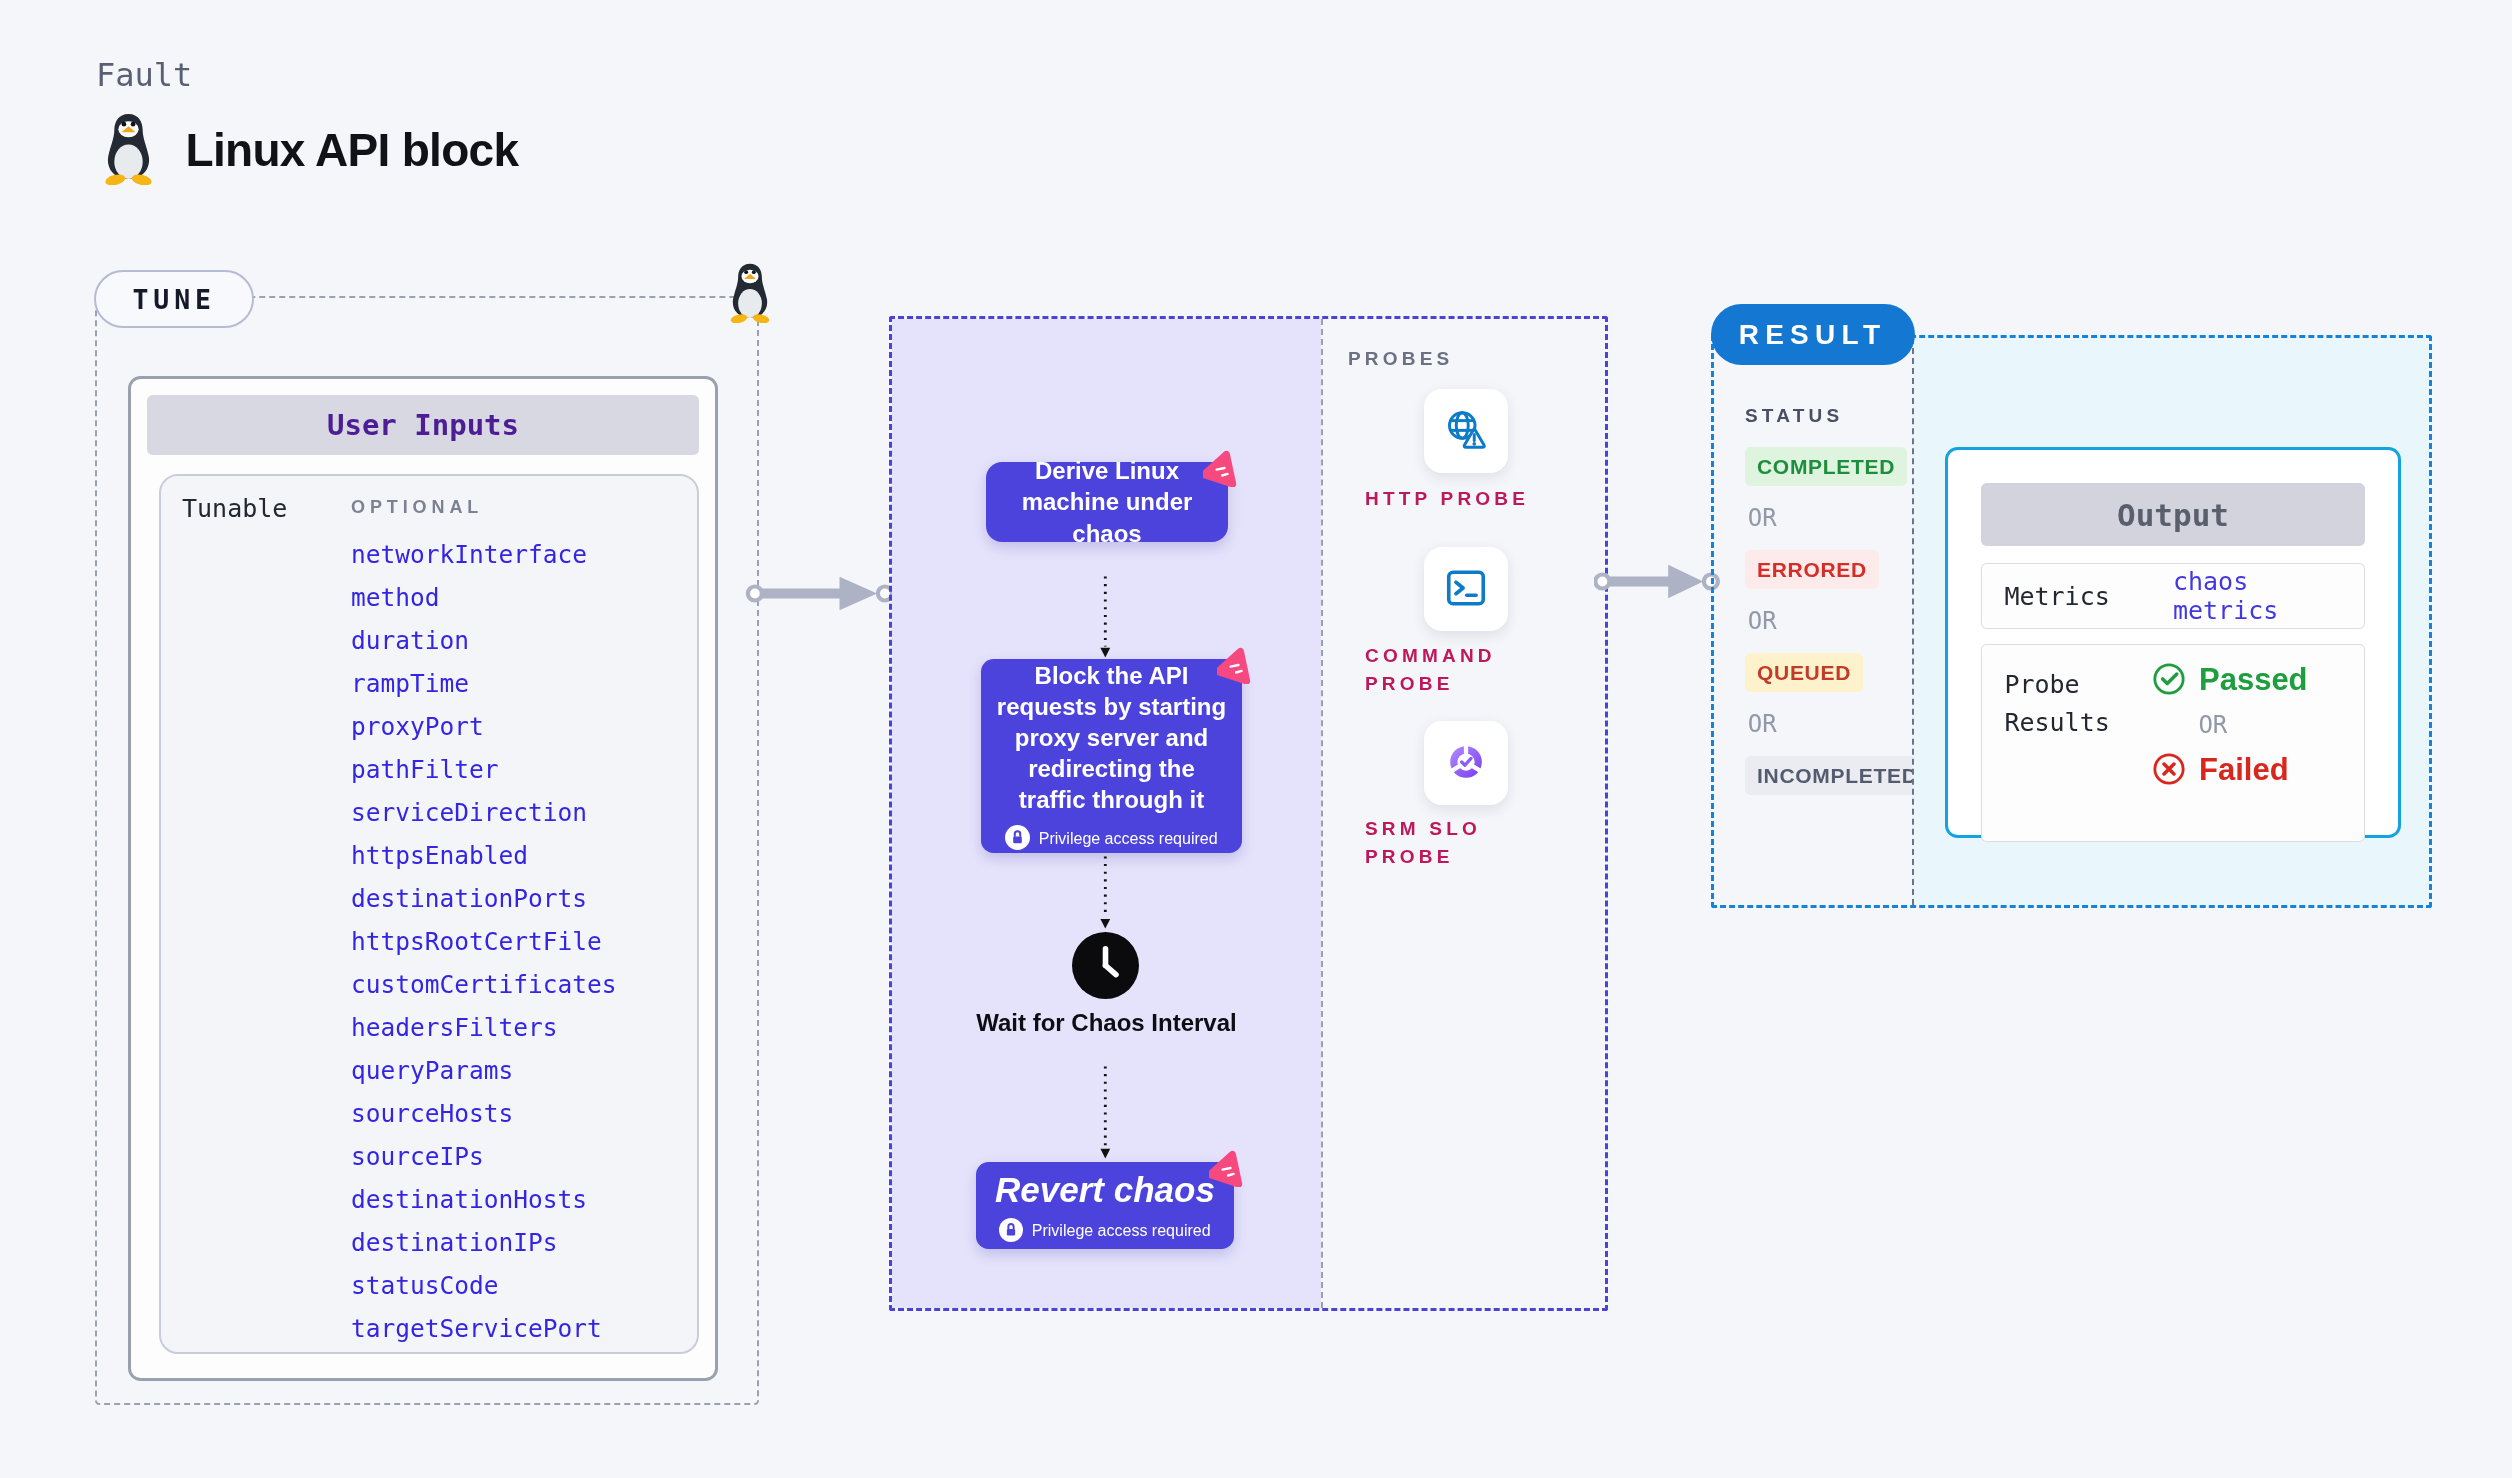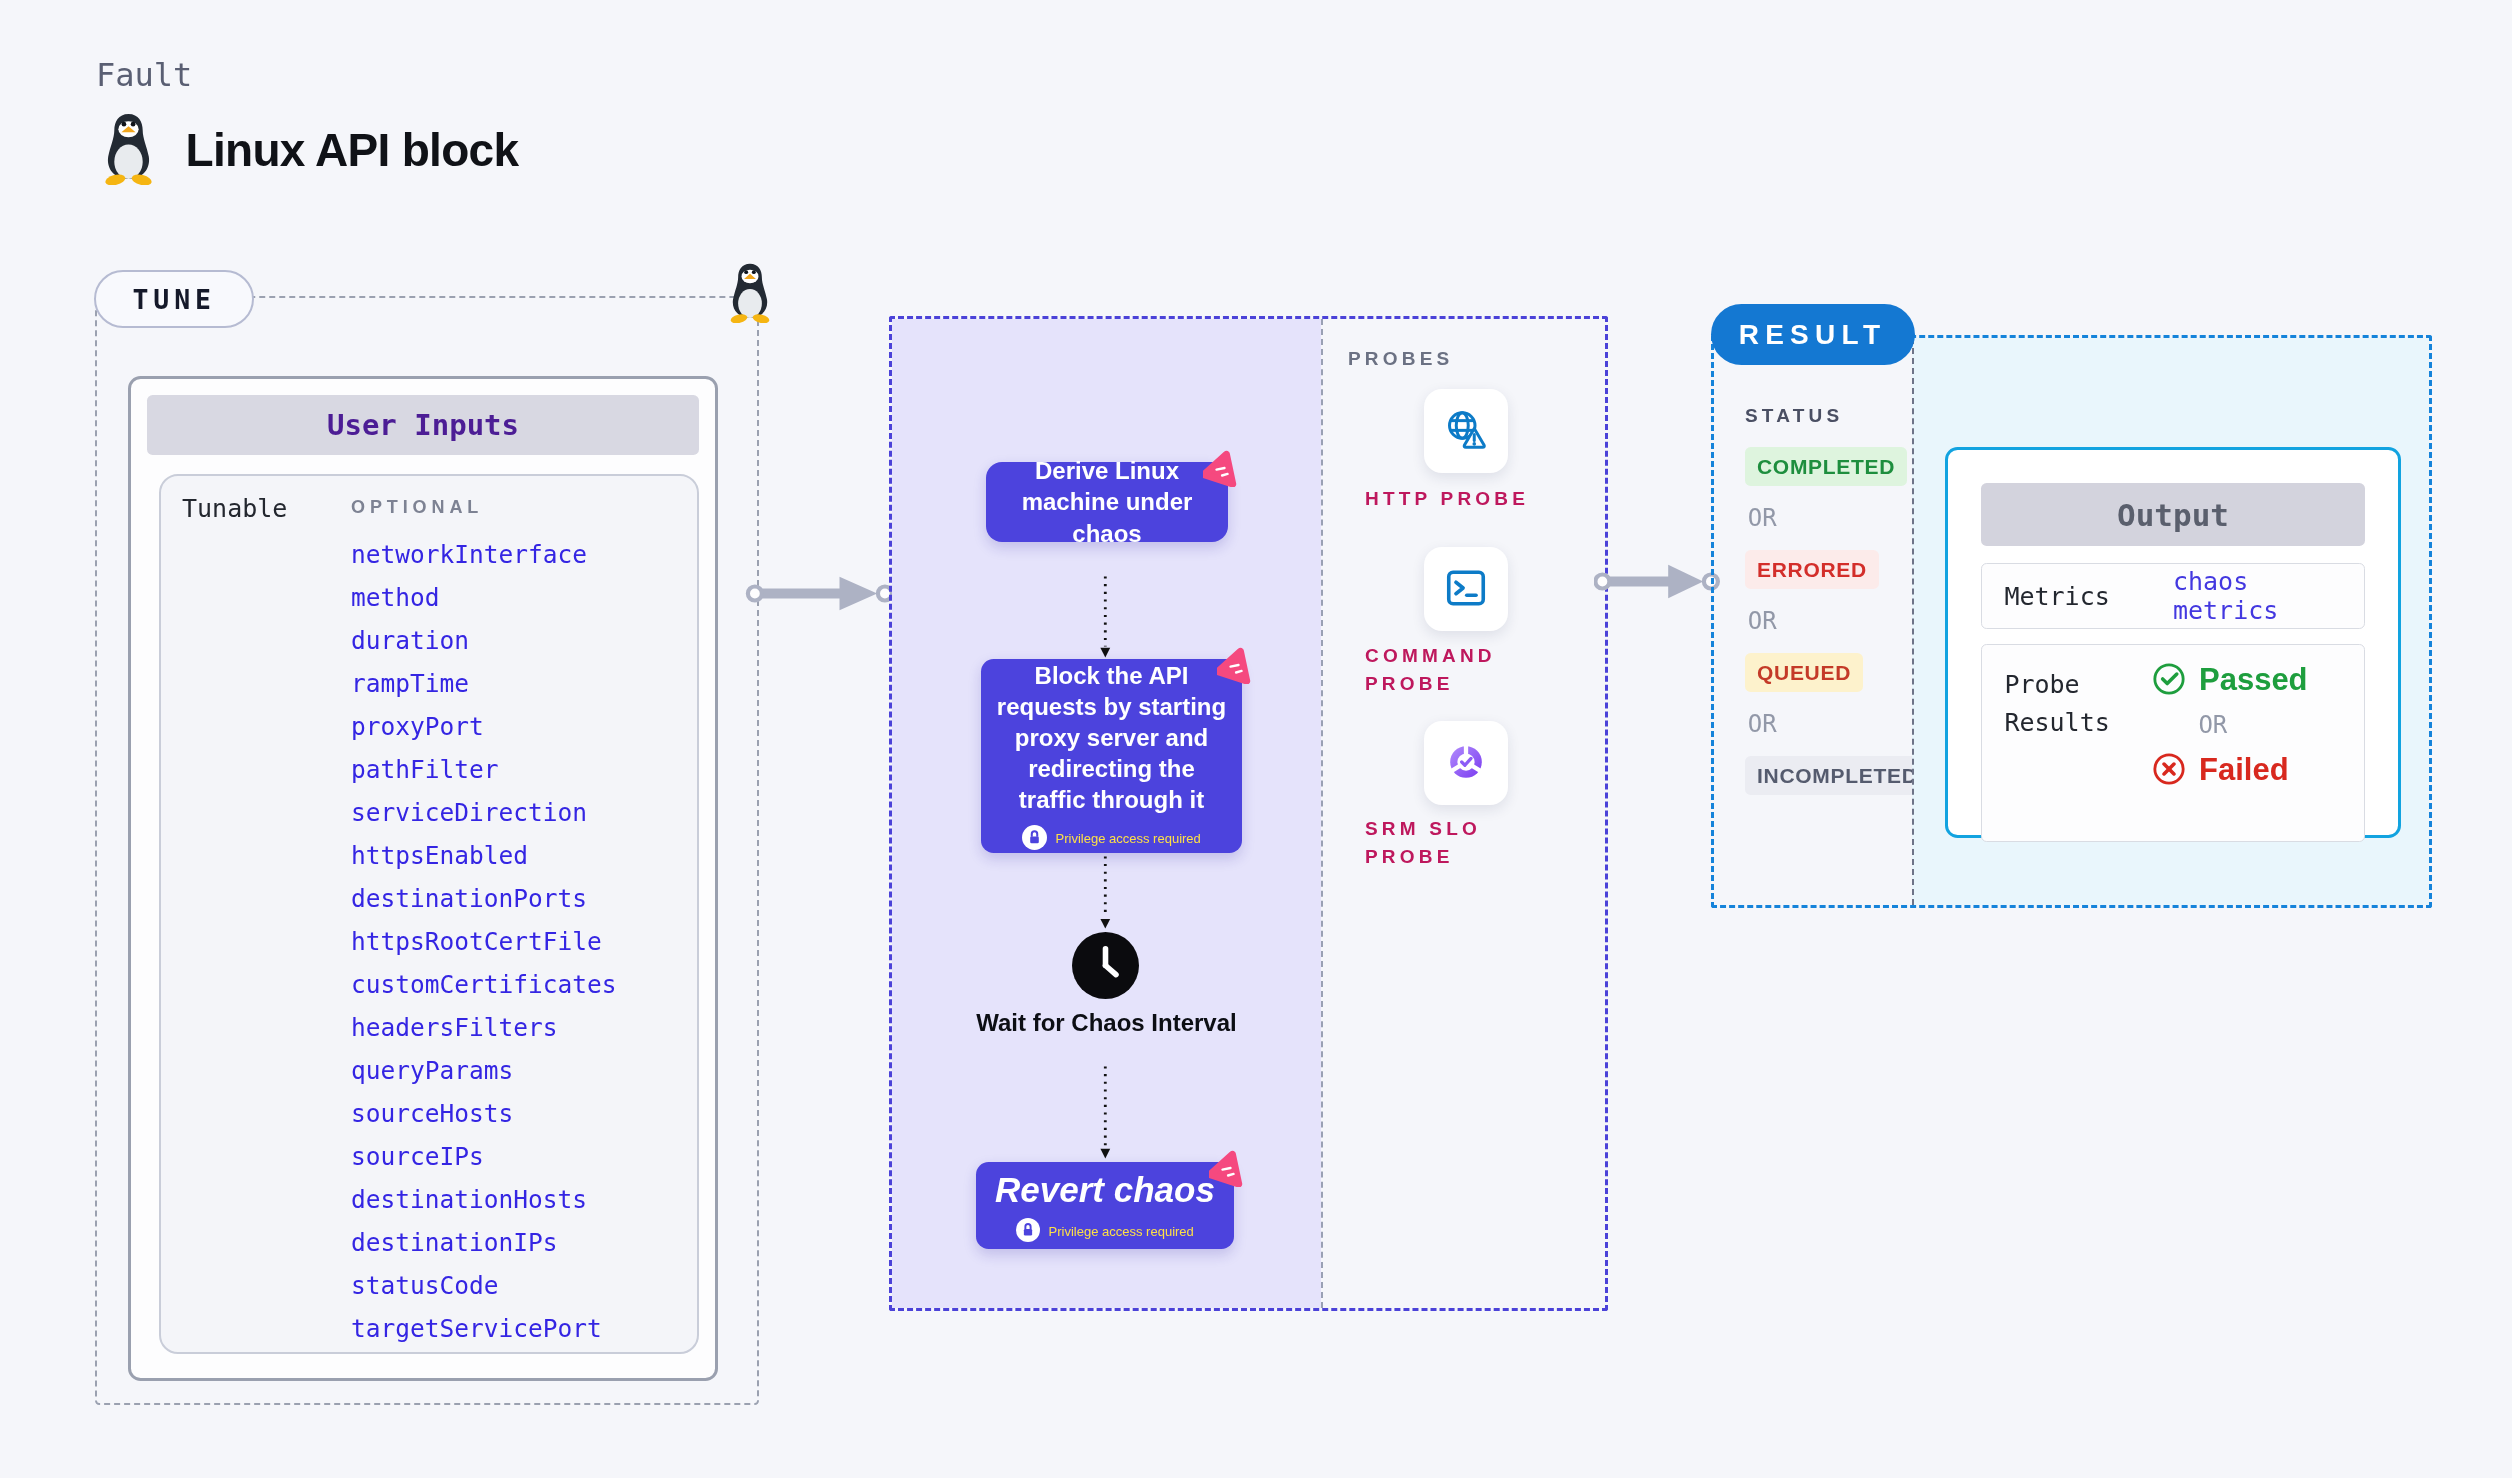--- a/index.html
+++ b/index.html
@@ -50,21 +50,21 @@
   .flow-step{position:absolute;background:#4c43dd;border-radius:12.6px;color:#fff;
     display:flex;flex-direction:column;align-items:center;justify-content:center;
     text-align:center;box-shadow:0 5.6px 12.6px rgba(40,30,160,.18);}
   .flow-step .step-label{font-weight:bold;font-size:24px;line-height:1.3;padding:0 14px;}
   .step-1{left:94px;top:143px;width:242px;height:80px;border-radius:16px;}
   .step-2{left:89px;top:340px;width:261px;height:194px;}
   .step-3{left:84px;top:843px;width:258px;height:87px;}
   .step-3 .step-label{font-size:35px;font-style:italic;}
   .chaos-badge{position:absolute;top:-12.6px;right:-12.6px;}
   .priv-row{display:flex;align-items:center;gap:8.4px;margin-top:9.8px;}
-  .priv-row .priv-text{font-size:13px;color:#fde047;}
+  .priv-row .priv-text{font-size:16px;color:#ffffff;}
   .flow-connector{position:absolute;left:207px;}
   .clock-wrap{position:absolute;left:180px;top:613px;}
   .wait-label{position:absolute;left:75px;top:688px;width:279px;text-align:center;
     font-weight:bold;font-size:24px;color:#0c0e14;line-height:1.3;}
 
   
   .probes-label{position:absolute;left:25px;top:29px;font-size:19px;font-weight:bold;
     letter-spacing:4.2px;color:#6b7183;}
   .probe-card{position:absolute;left:101px;width:84px;height:84px;background:#ffffff;
     border-radius:18px;box-shadow:0 4.2px 12.6px rgba(30,40,80,.10);

